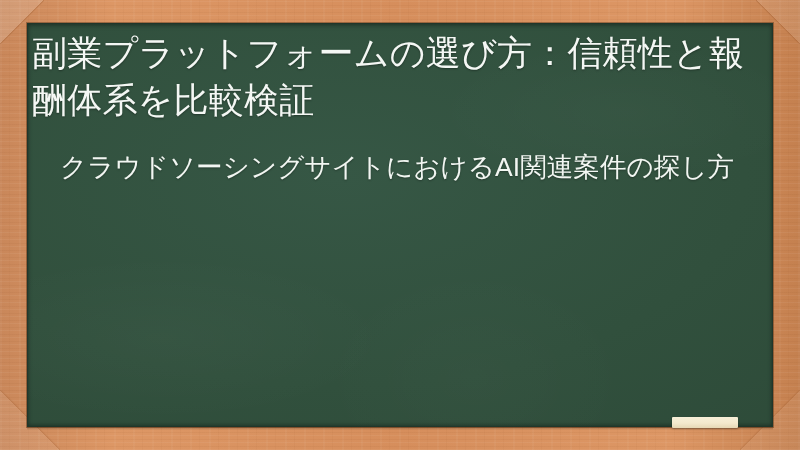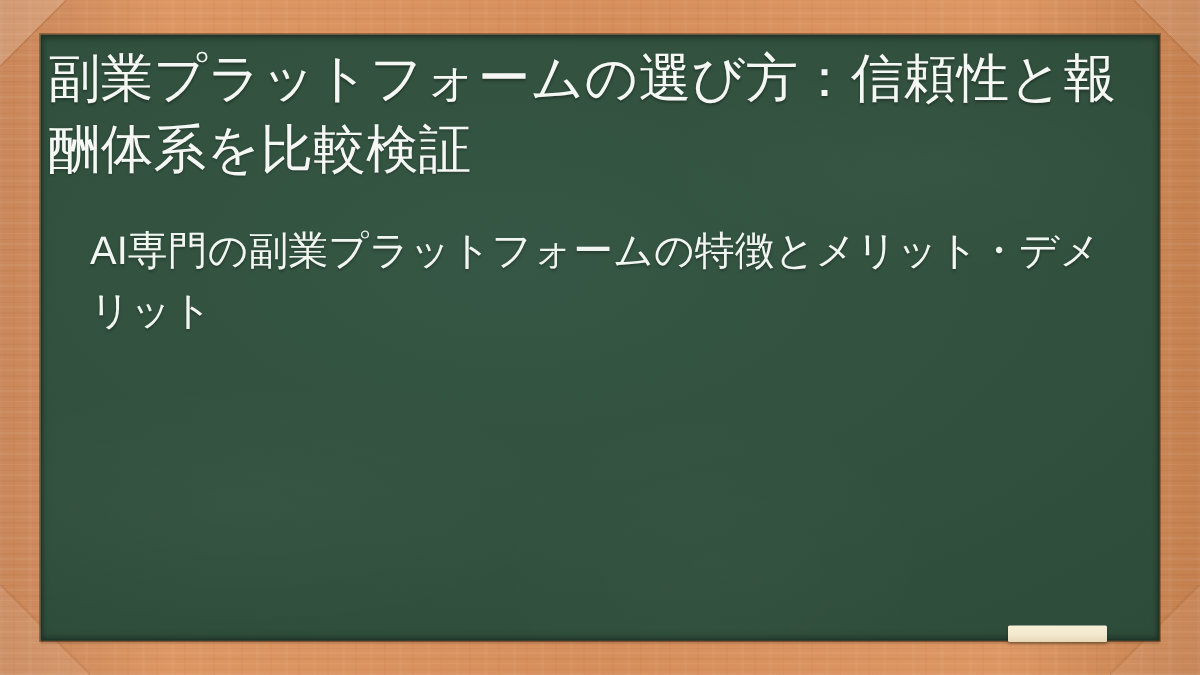--- a/index.html
+++ b/index.html
@@ -180,21 +180,21 @@
   <div class="ledge-shadow"></div>
 
   <div class="board">
     <div class="board-smudge"></div>
 
     <div class="content">
 
       <div class="title">副業プラットフォームの選び方：信頼性と報酬体系を比較検証</div>
 
       <ul class="list">
-        <li class="list-item">AI専門の副業プラットフォームの特徴とメリット・デメリット</li>
+        <li class="list-item">クラウドソーシングサイトにおけるAI関連案件の探し方</li>
       </ul>
 
     </div>
   </div>
 
   <div class="eraser"></div>
 
 </div>
 
 </body></html>

